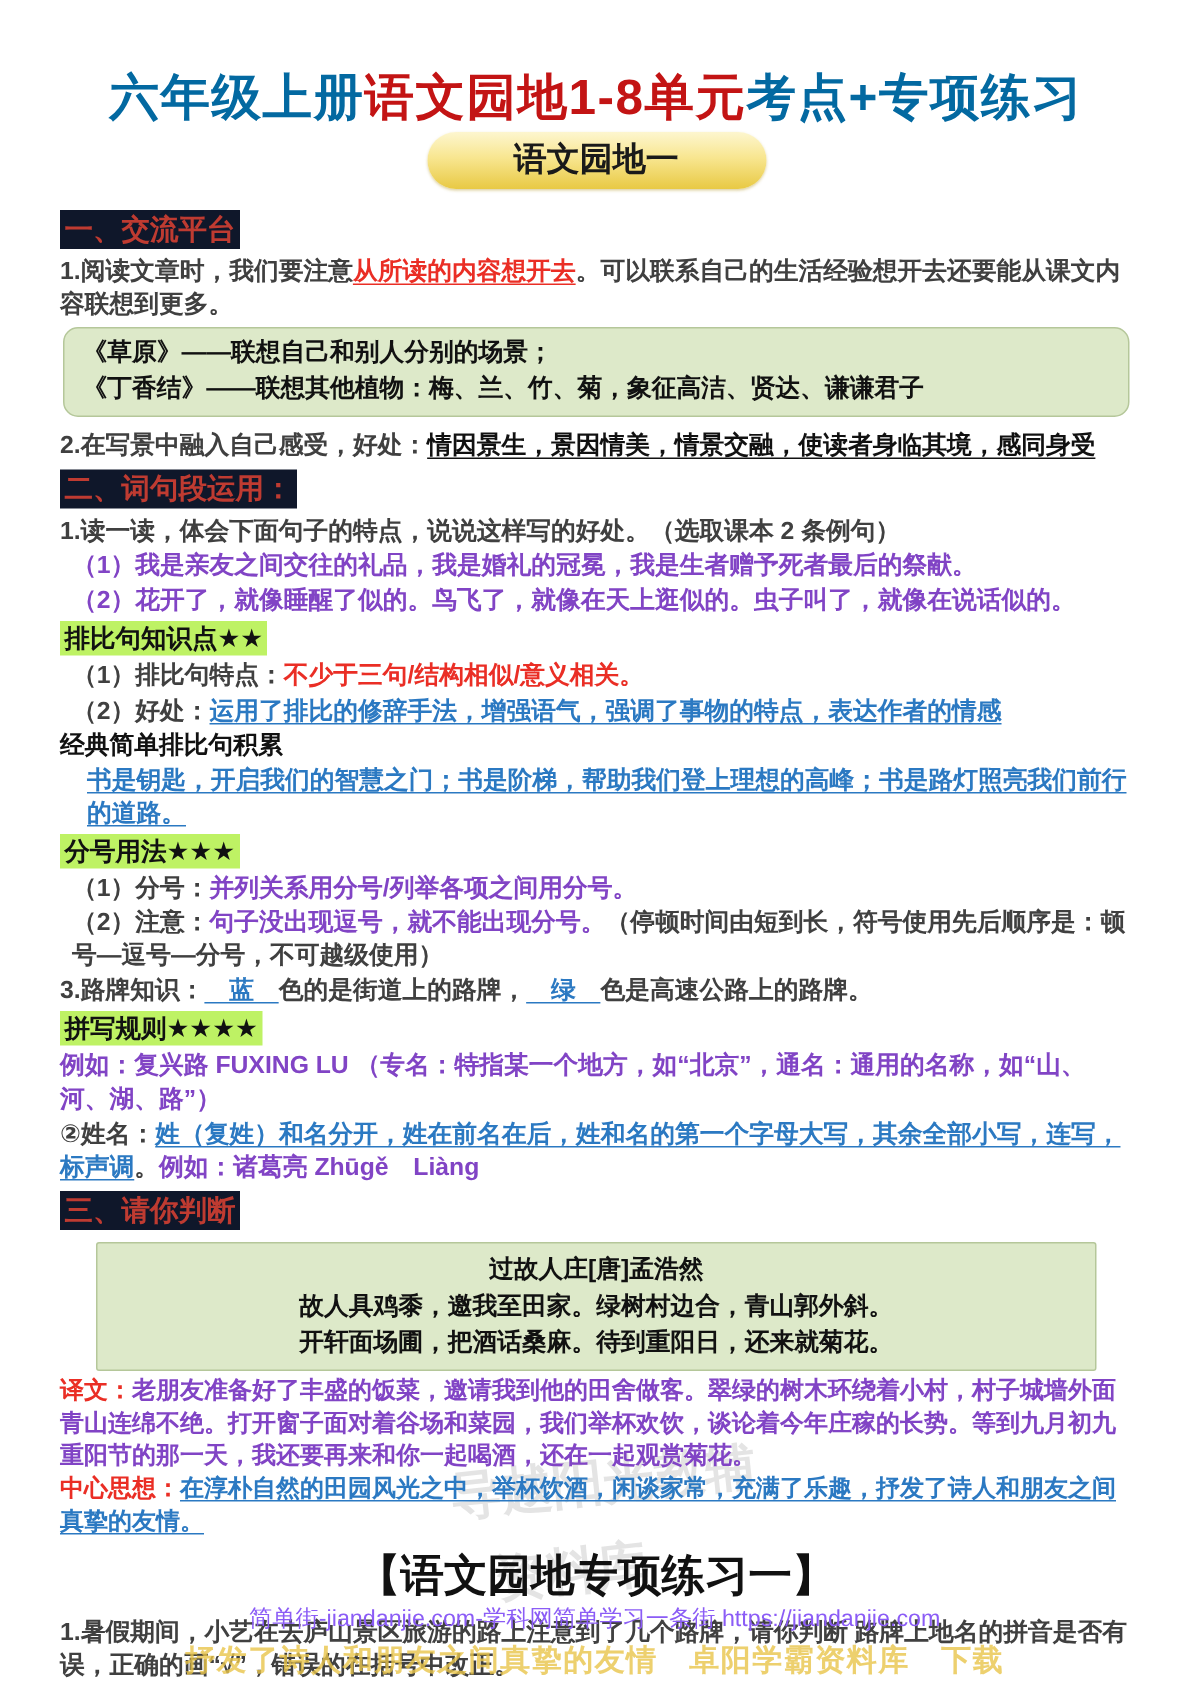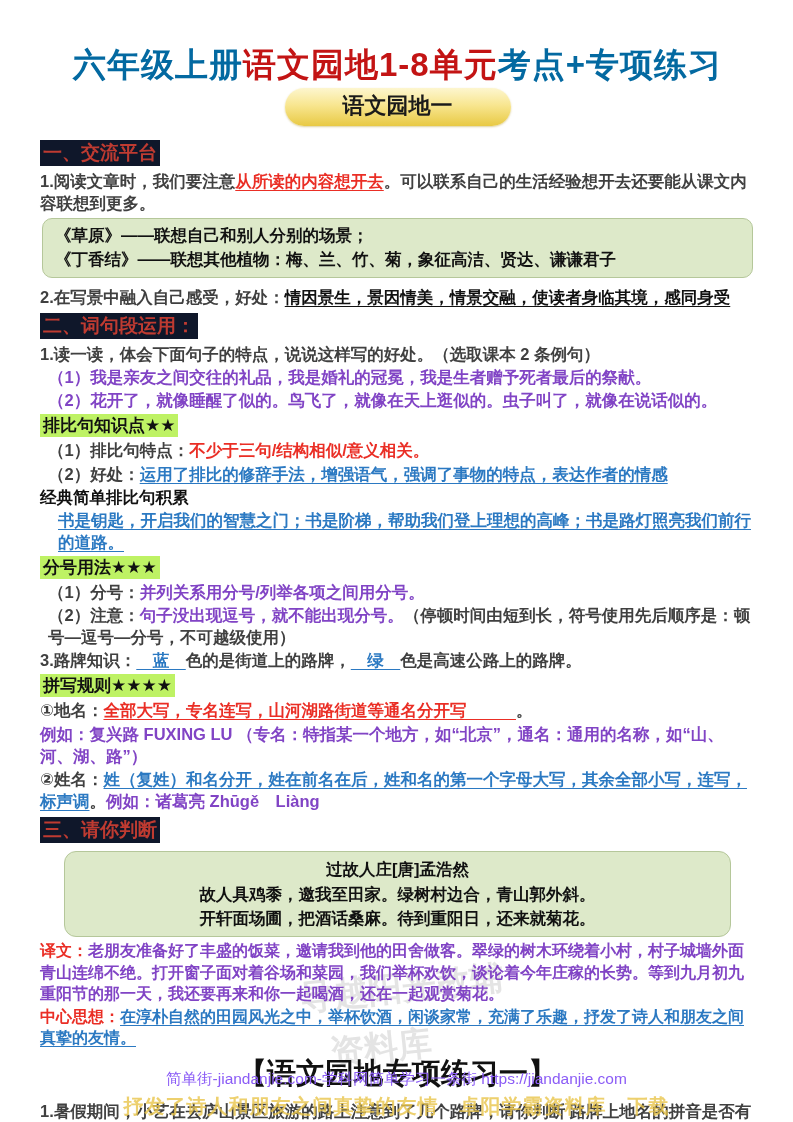--- a/index.html
+++ b/index.html
@@ -70,21 +70,21 @@
     background:#dde9c9;
     border:1.5px solid #b5c79a;
     border-radius:10px;
     padding:5px 12px;
     margin:4px 2px 8px 2px;
     font-size:16.5px;font-weight:700;line-height:1.45;
   }
   .poem-box{
     background:#dde9c9;
     border:1.5px solid #b5c79a;
-    border-radius:12px;
+    border-radius:2px;
     padding:5px 28px;
     margin:5px 24px 3px 24px;
     text-align:center;
     font-size:16.5px;font-weight:700;line-height:1.5;
   }
   
   .practice-title{
     text-align:center;
     font-size:29px;font-weight:800;
     margin:6px 0 6px 0;
@@ -145,21 +145,20 @@
     <div><span class="hl-label">排比句知识点★★</span></div>
     <div class="para indent1"><span class="run-k">（1）排比句特点：</span><span class="run-r">不少于三句/结构相似/意义相关。</span></div>
     <div class="para indent1"><span class="run-k">（2）好处：</span><span class="run-bu">运用了排比的修辞手法，增强语气，强调了事物的特点，表达作者的情感</span></div>
     <div class="para"><span class="run-b">经典简单排比句积累</span></div>
     <div class="para indent2"><span class="run-bu">书是钥匙，开启我们的智慧之门；书是阶梯，帮助我们登上理想的高峰；书是路灯照亮我们前行的道路。</span></div>
     <div><span class="hl-label">分号用法★★★</span></div>
     <div class="para indent1"><span class="run-k">（1）分号：</span><span class="run-p">并列关系用分号/列举各项之间用分号。</span></div>
     <div class="para indent1"><span class="run-k">（2）注意：</span><span class="run-p">句子没出现逗号，就不能出现分号。</span><span class="run-k">（停顿时间由短到长，符号使用先后顺序是：顿号—逗号—分号，不可越级使用）</span></div>
     <div class="para"><span class="run-k">3.路牌知识：</span><span class="run-bu">　蓝　</span><span class="run-k">色的是街道上的路牌，</span><span class="run-bu">　绿　</span><span class="run-k">色是高速公路上的路牌。</span></div>
     <div><span class="hl-label">拼写规则★★★★</span></div>
-    <div class="para"><span class="run-k">①地名：</span><span class="run-ru">全部大写，专名连写，山河湖路街道等通名分开写　　　</span><span class="run-k">。</span></div>
     <div class="para"><span class="run-p">例如：复兴路 FUXING LU （专名：特指某一个地方，如“北京”，通名：通用的名称，如“山、河、湖、路”）</span></div>
     <div class="para"><span class="run-k">②姓名：</span><span class="run-bu">姓（复姓）和名分开，姓在前名在后，姓和名的第一个字母大写，其余全部小写，连写，标声调</span><span class="run-k">。</span><span class="run-p">例如：诸葛亮 Zhūgě　Liàng</span></div>
   </div>
 
   <div>
     <span class="sec-h">三、请你判断</span>
     <div class="poem-box">
       <div>过故人庄[唐]孟浩然</div>
       <div>故人具鸡黍，邀我至田家。绿树村边合，青山郭外斜。</div>
       <div>开轩面场圃，把酒话桑麻。待到重阳日，还来就菊花。</div>

